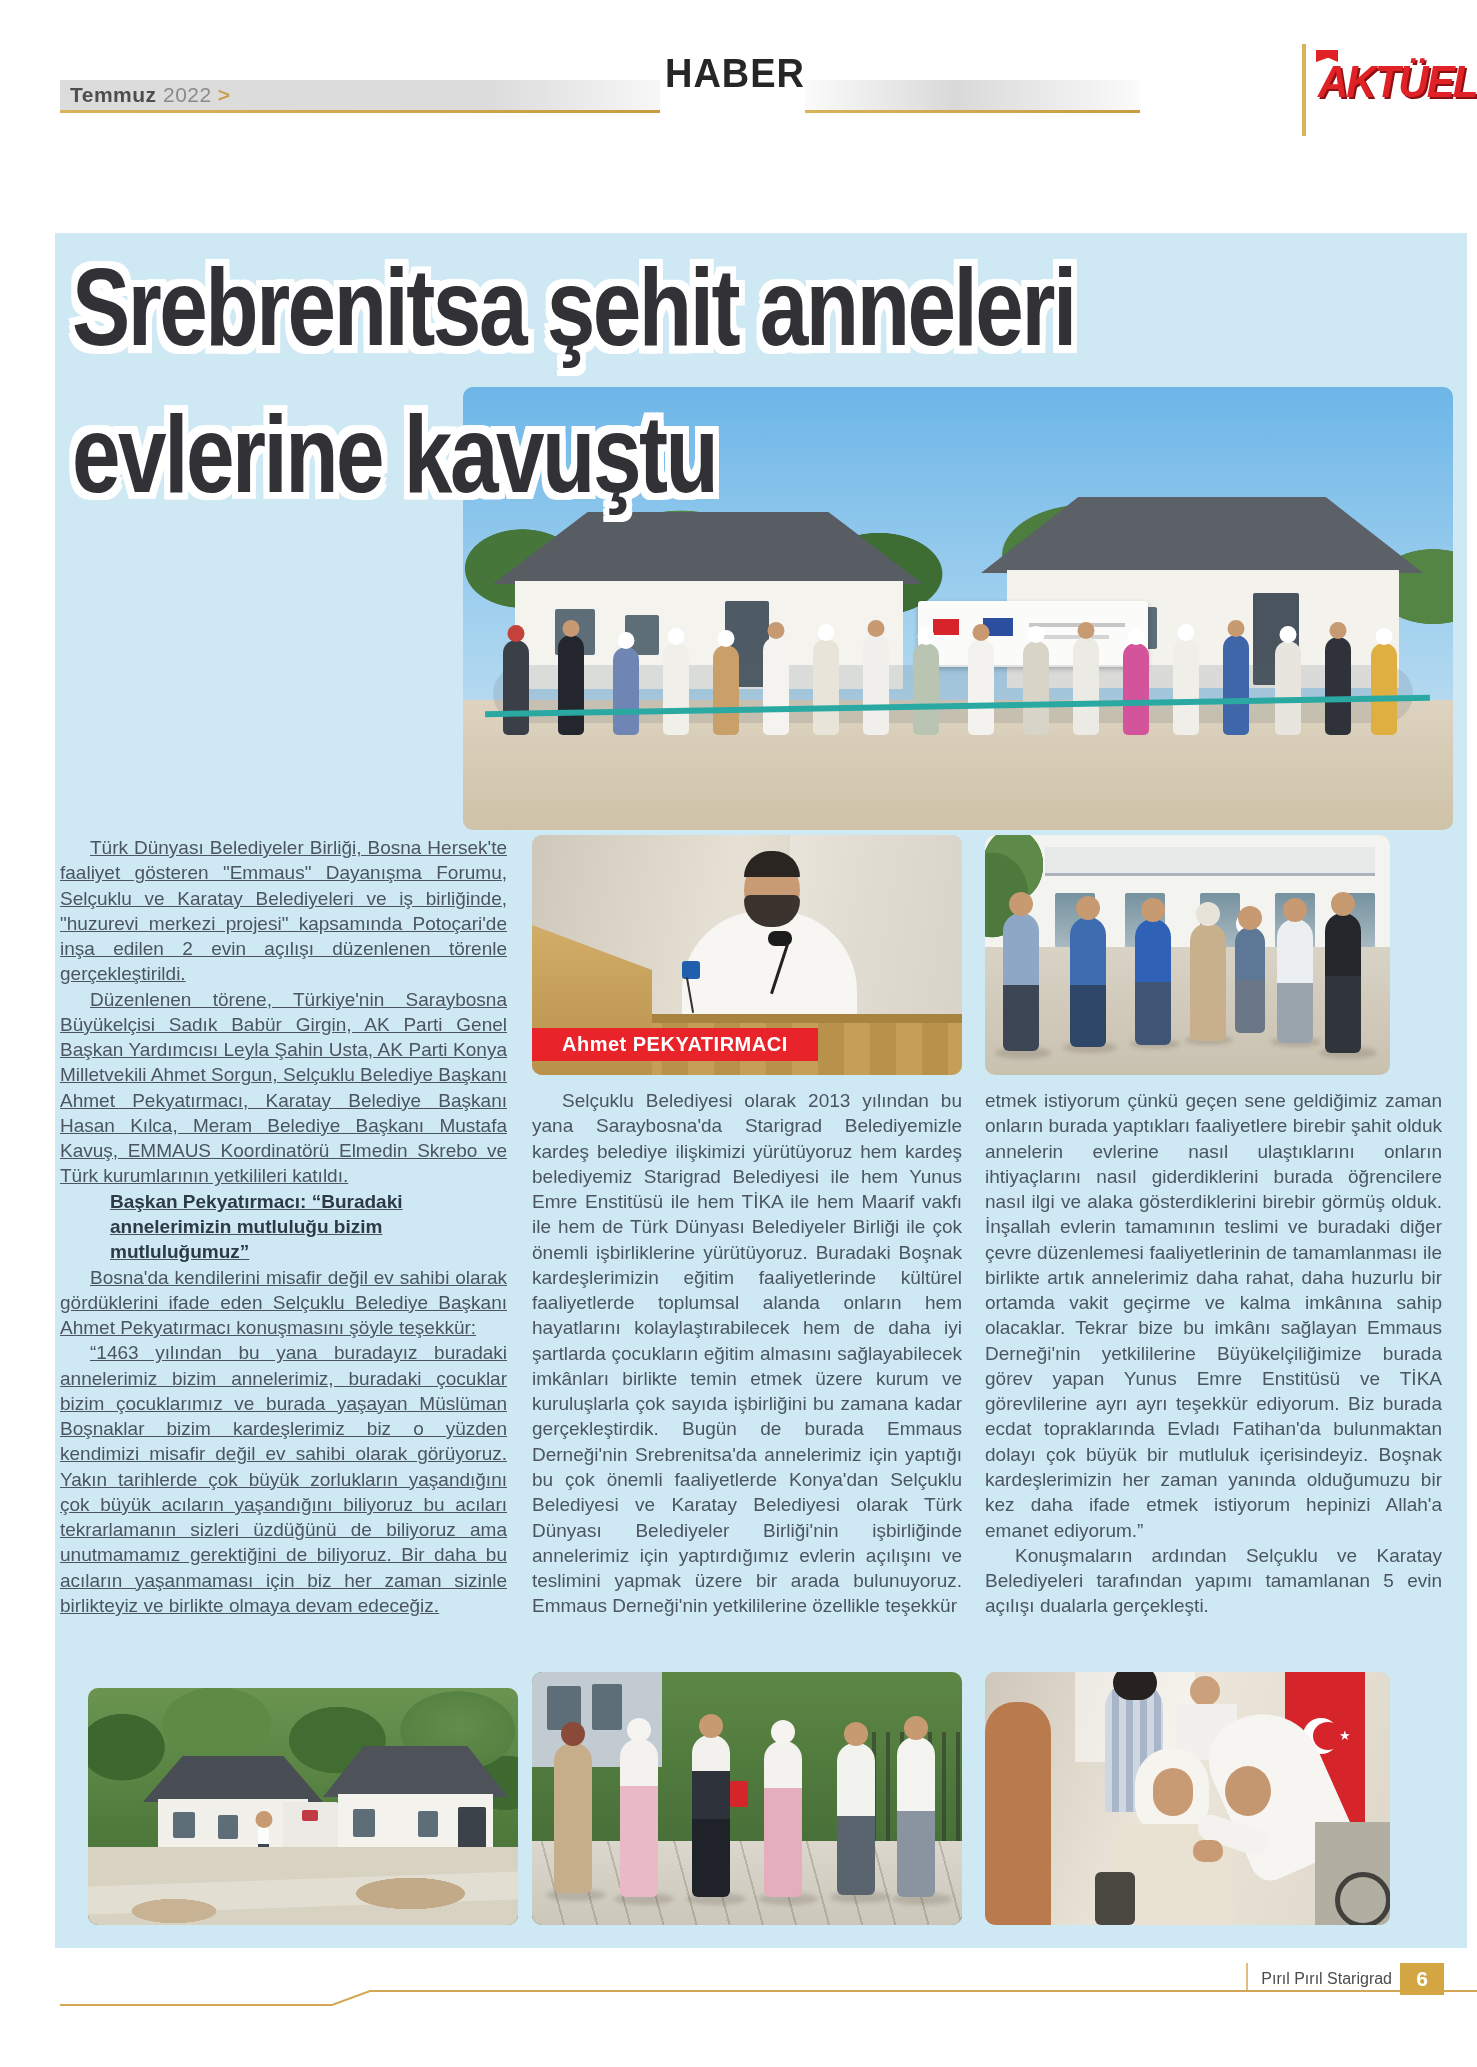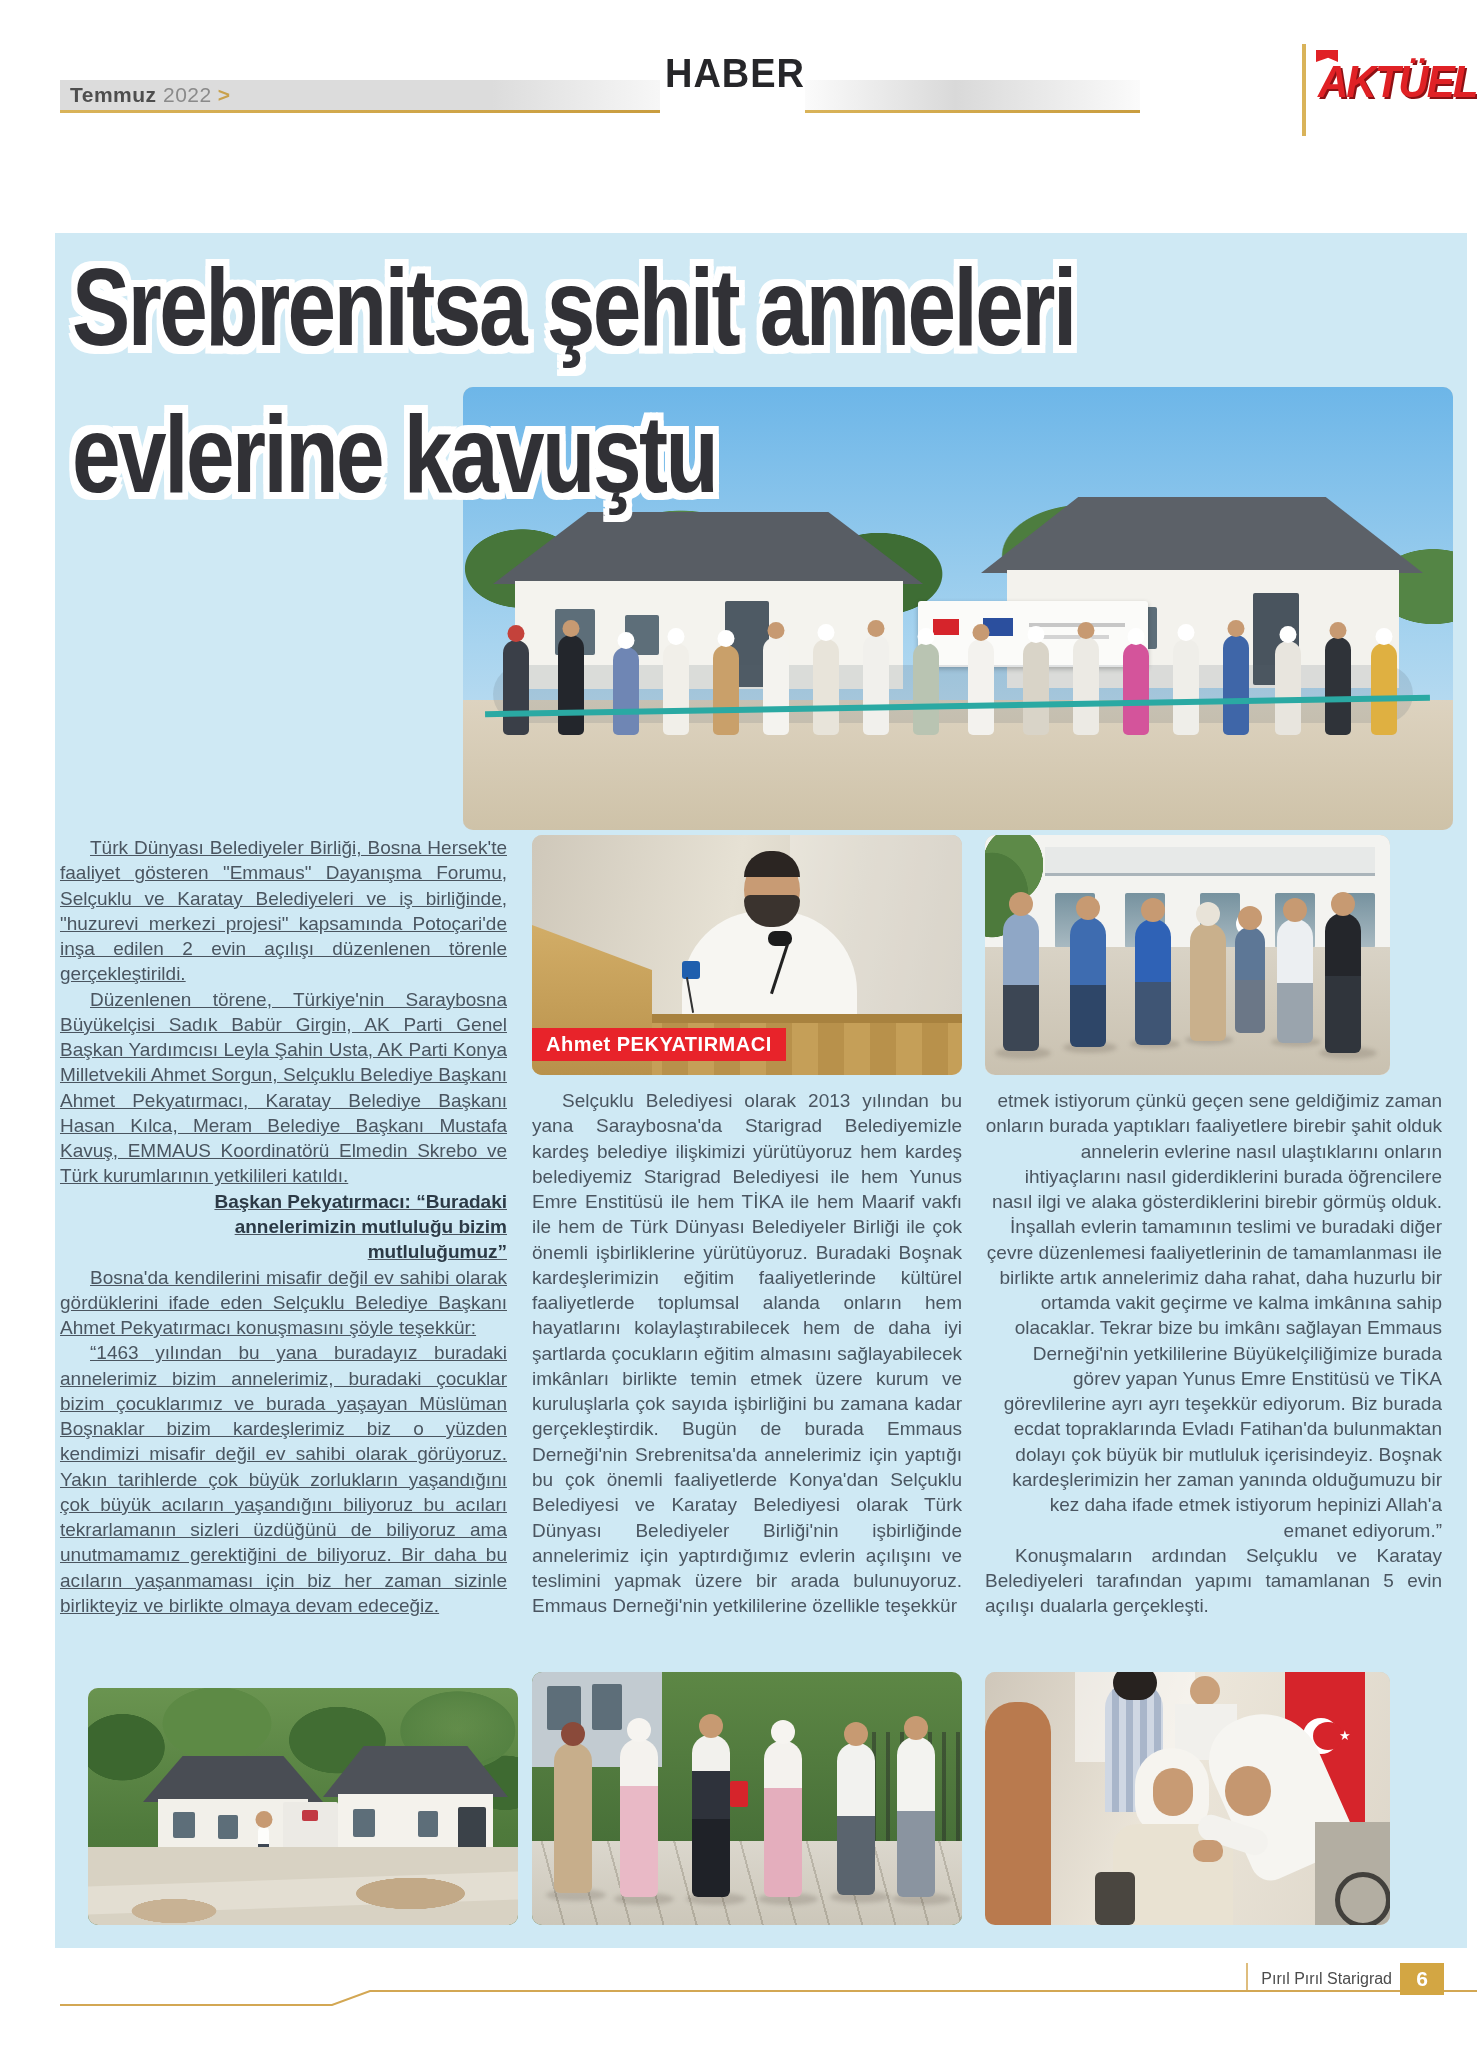--- a/index.html
+++ b/index.html
@@ -46,28 +46,28 @@
   .fig{position:absolute;width:26px;border-radius:13px 13px 5px 5px;}
   .fig::before{content:"";position:absolute;left:50%;top:-15px;transform:translateX(-50%);
     width:17px;height:17px;border-radius:50%;background:var(--s,#c79a72);}
   .fig.lg{width:36px;border-radius:18px 18px 6px 6px;}
   .fig.lg::before{width:24px;height:24px;top:-21px;}
   .shadow{position:absolute;background:rgba(60,50,40,.18);border-radius:50%;filter:blur(2px);}
   .roof{position:absolute;clip-path:polygon(0 100%,22% 0,78% 0,100% 100%);}
   .win{position:absolute;background:#5d6e79;border-radius:2px;}
 
   
-  .cap-badge{position:absolute;left:0;bottom:14px;background:#e8232a;padding:5px 14px;z-index:4;}
+  .cap-badge{position:absolute;left:0;bottom:14px;background:#e8232a;padding:5px 30px;z-index:4;}
   .cap-badge span{color:#fff;font-weight:bold;font-size:20px;letter-spacing:.5px;}
 
   
   .bodytext{position:absolute;font-size:19px;line-height:1.33;color:#4a5560;
     text-align:justify;overflow:hidden;z-index:2;}
   .bodytext p{margin:0;text-indent:30px;}
-  .bodytext p.noindent{text-indent:0;text-align:right;}
+  .bodytext p.noindent{text-indent:0;}
   .subhead{font-weight:bold;color:#2c3a46;padding-left:50px;text-align:left;margin:4px 0 2px;}
 
   
   .footer-label{position:absolute;left:1240px;top:1970px;width:152px;text-align:right;
     font-size:16px;color:#4c4c4c;}
   .page-box{position:absolute;left:1400px;top:1963px;width:44px;height:32px;background:#d3a643;
     color:#fff;font-weight:bold;font-size:21px;display:flex;align-items:center;justify-content:center;}
 </style>
 </head>
 <body>

